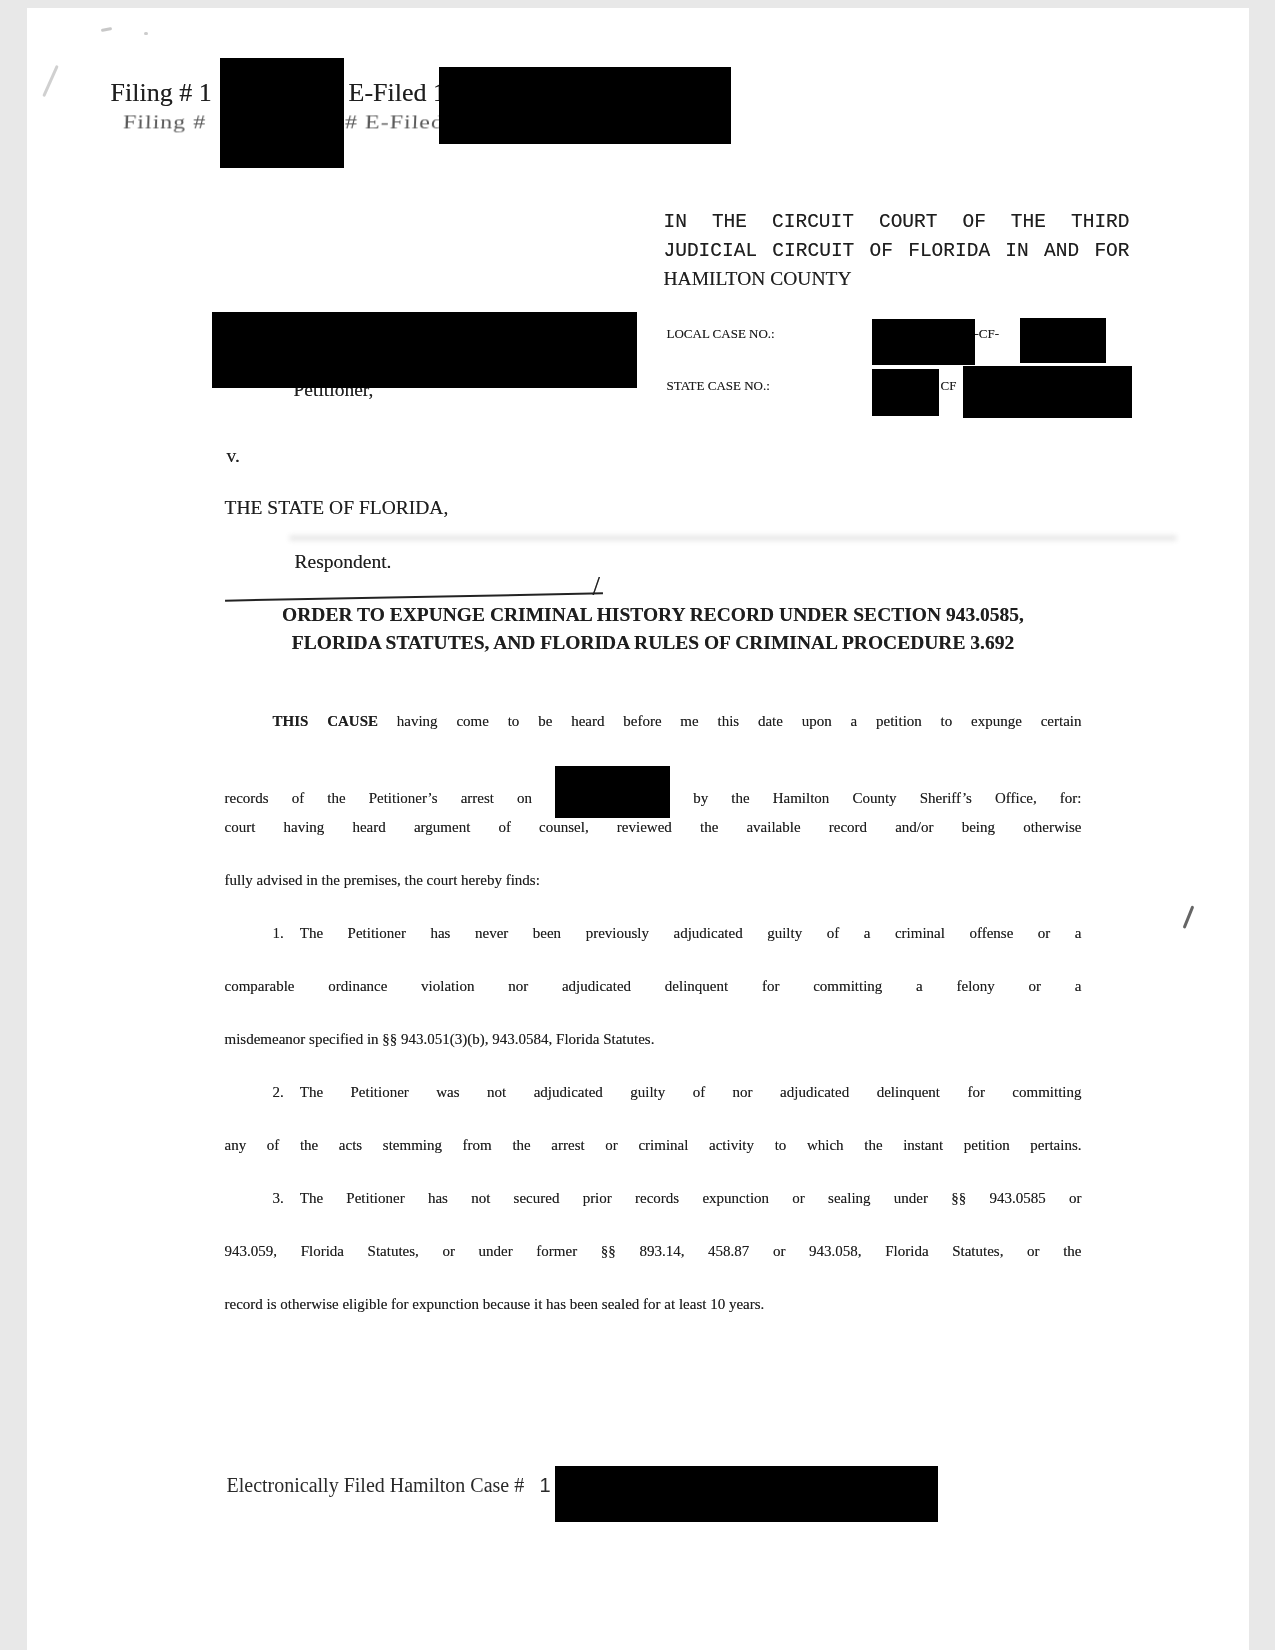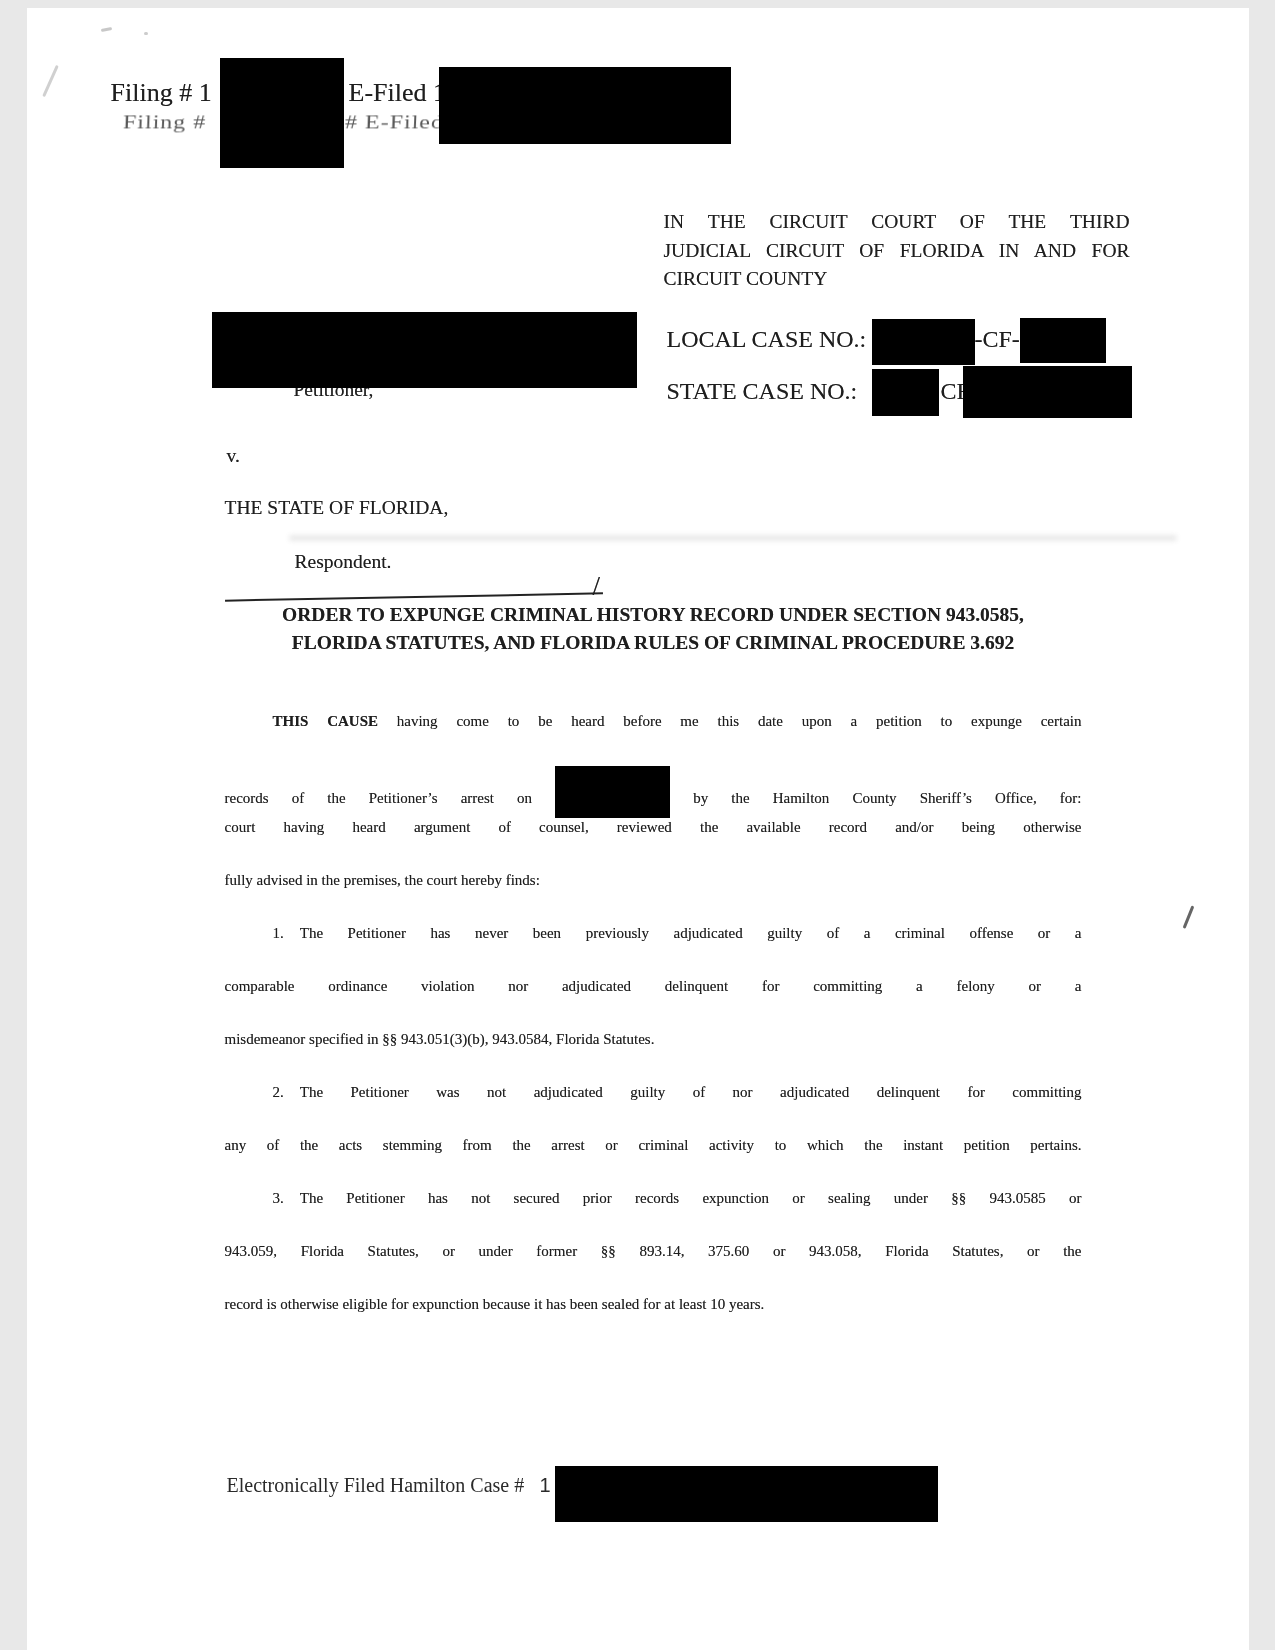--- a/index.html
+++ b/index.html
@@ -10,24 +10,24 @@
     color:#1e1e1e;
   }
   .abs{position:absolute;}
   .ink{color:#1e1e1e;text-shadow:0 0 0.4px rgba(30,30,30,0.55);}
   .redaction{position:absolute;background:#000;z-index:2;}
   
   .filing-text{font-size:26px;z-index:1;}
   .ghost{font-size:24px;color:#2a2a2a;opacity:.78;transform:scaleY(.82) skewX(-2deg);filter:blur(.5px);z-index:1;letter-spacing:1px;}
   
   .court{left:637px;top:200px;width:466px;font-size:19.5px;line-height:28.5px;}
-  .court .jl{text-align:justify;text-align-last:justify;white-space:nowrap;}
+  .court .jl{text-align:justify;text-align-last:justify;white-space:nowrap;font-family:Liberation Mono, monospace;}
   
   .cap{font-size:19.5px;}
-  .caseline{font-size:24px;}
+  .caseline{font-size:13px;}
   
   .sig-line{left:198px;top:588px;width:378px;border-top:2.5px solid #232323;transform:rotate(-1.1deg);}
   .slash{left:566px;top:563px;font-size:27px;}
   
   .title{left:198px;top:593px;width:857px;text-align:center;font-weight:700;font-size:19.5px;line-height:28px;}
   .title .u{text-decoration-thickness:2px;text-underline-offset:4px;}
   
   .bodyblock{left:198px;top:705px;width:857px;font-size:15px;}
   .line{position:relative;height:53px;white-space:nowrap;overflow:visible;}
   .just{text-align:justify;text-align-last:justify;}
@@ -60,21 +60,21 @@
   <div class="abs ink filing-text" style="left:84px;top:70px;">Filing # 1</div>
   <div class="abs ink filing-text" style="left:322px;top:70px;">E-Filed 1</div>
   <div class="abs ghost" style="left:96px;top:101px;">Filing #</div>
   <div class="abs ghost" style="left:318px;top:101px;"># E-Filed</div>
   <div class="redaction" style="left:193px;top:50px;width:124px;height:110px;"></div>
   <div class="redaction" style="left:412px;top:59px;width:292px;height:77px;"></div>
 
   <div class="abs ink court">
     <div class="jl">IN THE CIRCUIT COURT OF THE THIRD</div>
     <div class="jl">JUDICIAL CIRCUIT OF FLORIDA IN AND FOR</div>
-    <div>CIRCUIT COUNTY</div>
+    <div>HAMILTON COUNTY</div>
   </div>
 
   <div class="abs ink cap" style="left:267px;top:371px;z-index:1;">Petitioner,</div>
   <div class="redaction" style="left:185px;top:304px;width:425px;height:76px;"></div>
 
   <div class="abs ink caseline" style="left:640px;top:318px;z-index:1;">LOCAL CASE NO.:</div>
   <div class="redaction" style="left:845px;top:311px;width:103px;height:46px;"></div>
   <div class="abs ink caseline" style="left:948px;top:318px;z-index:1;text-align:center;">-CF-</div>
   <div class="redaction" style="left:993px;top:310px;width:86px;height:45px;"></div>
 
@@ -105,21 +105,21 @@
     <div class="line">fully advised in the premises, the court hereby finds:</div>
 
     <div class="line ind just"><span class="num">1.</span><span>The Petitioner has never been previously adjudicated guilty of a criminal offense or a</span></div>
     <div class="line just">comparable ordinance violation nor adjudicated delinquent for committing a felony or a</div>
     <div class="line">misdemeanor specified in §§ 943.051(3)(b), 943.0584, Florida Statutes.</div>
 
     <div class="line ind just"><span class="num">2.</span><span>The Petitioner was not adjudicated guilty of nor adjudicated delinquent for committing</span></div>
     <div class="line just">any of the acts stemming from the arrest or criminal activity to which the instant petition pertains.</div>
 
     <div class="line ind just"><span class="num">3.</span><span>The Petitioner has not secured prior records expunction or sealing under §§ 943.0585 or</span></div>
-    <div class="line just">943.059, Florida Statutes, or under former §§ 893.14, 375.60 or 943.058, Florida Statutes, or the</div>
+    <div class="line just">943.059, Florida Statutes, or under former §§ 893.14, 458.87 or 943.058, Florida Statutes, or the</div>
     <div class="line">record is otherwise eligible for expunction because it has been sealed for at least 10 years.</div>
   </div>
 
   <div class="abs footer-text">Electronically Filed Hamilton Case #</div>
   <div class="abs footer-digit">1</div>
   <div class="redaction" style="left:528px;top:1458px;width:383px;height:56px;"></div>
 
 </div>
 
 </body></html>

